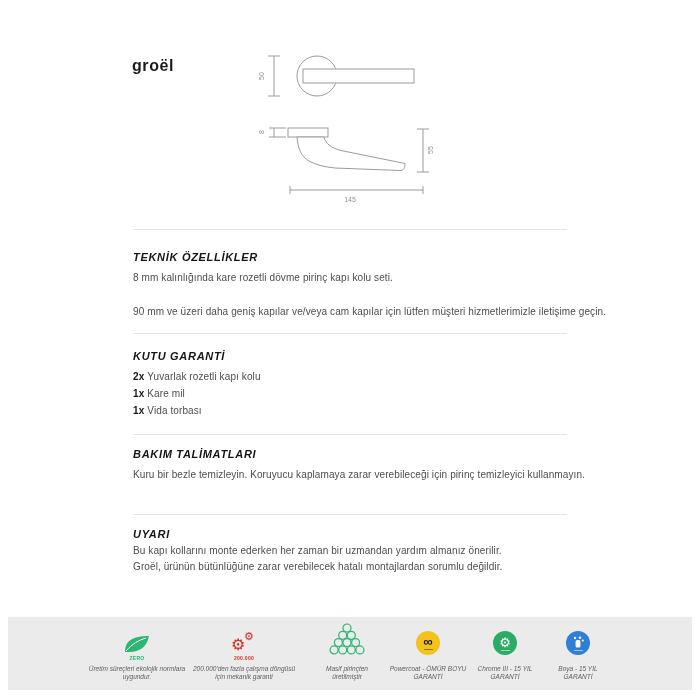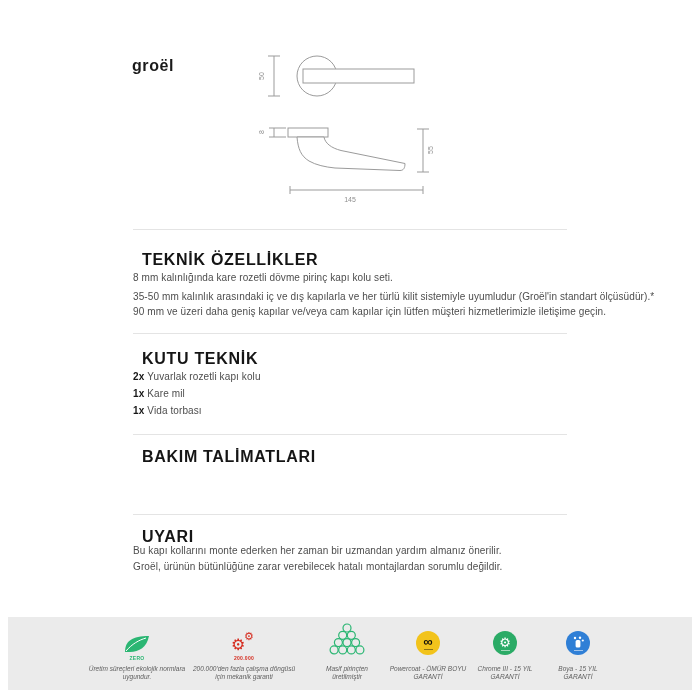--- a/index.html
+++ b/index.html
@@ -3,22 +3,22 @@
 <meta charset="utf-8">
 <style>
   html,body{margin:0;padding:0;background:#fff;}
   .page{position:relative;width:700px;height:700px;background:#ffffff;overflow:hidden;
         font-family:"Liberation Sans",sans-serif;color:#4d4d4d;}
   .logo{position:absolute;left:132px;top:57px;font-size:16px;font-weight:600;
         letter-spacing:0.6px;color:#1a1a1a;}
   .drawing{position:absolute;left:253px;top:42px;}
   .dim-text{fill:#8f8f8f;font-size:7px;font-family:"Liberation Sans",sans-serif;}
   .divider{position:absolute;left:133px;width:434px;height:1px;background:#e4e4e4;}
-  .sec-h{position:absolute;left:142px;font-size:16px;font-weight:bold;color:#151515;
-         letter-spacing:0.7px;white-space:nowrap;}
+  .sec-h{position:absolute;left:133px;font-size:11px;font-weight:bold;color:#151515;
+         letter-spacing:0.7px;white-space:nowrap;font-style:italic;}
   .body-line{position:absolute;left:133px;font-size:10px;color:#4d4d4d;
              letter-spacing:0.1px;white-space:nowrap;}
   .item b{color:#161616;margin-right:3px;text-align:center;}
   .band{position:absolute;left:8px;top:617px;width:684px;height:73px;background:#ebebeb;}
   .badge{position:absolute;top:12px;width:120px;display:flex;flex-direction:column;align-items:center;}
   .iconbox{height:26px;display:flex;align-items:flex-end;justify-content:center;}
   .sub{height:7px;line-height:7px;font-size:5px;font-weight:bold;letter-spacing:0.3px;}
   .sub.green{color:#2bb673;} .sub.red{color:#d52b1e;}
   .cap{margin-top:3px;font-size:6.5px;line-height:8px;font-style:italic;color:#606060;text-align:center;}
   .circle{width:24px;height:24px;border-radius:50%;display:flex;flex-direction:column;
@@ -64,37 +64,37 @@
       <line x1="37" y1="148" x2="170" y2="148"></line>
     </g>
     <text class="dim-text" x="11" y="90" text-anchor="middle" transform="rotate(-90 11 90)">8</text>
     <text class="dim-text" x="180" y="108" text-anchor="middle" transform="rotate(-90 180 108)">55</text>
     <text class="dim-text" x="97" y="160" text-anchor="middle">145</text>
   </svg>
 
   <div class="divider" style="top:229px"></div>
   <div class="sec-h" style="top:251px">TEKNİK ÖZELLİKLER</div>
   <div class="body-line" style="top:272px">8 mm kalınlığında kare rozetli dövme pirinç kapı kolu seti.</div>
-  <div class="body-line" style="top:291px">35-50 mm kalınlık arasındaki iç ve dış kapılarla ve her türlü kilit sistemiyle uyumludur (Groël'in standart ölçüsüdür).*</div>
   <div class="body-line" style="top:306px">90 mm ve üzeri daha geniş kapılar ve/veya cam kapılar için lütfen müşteri hizmetlerimizle iletişime geçin.</div>
 
   <div class="divider" style="top:333px"></div>
-  <div class="sec-h" style="top:350px">KUTU TEKNİK</div>
+  <div class="sec-h" style="top:350px">KUTU GARANTİ</div>
   <div class="body-line item" style="top:371px">
     <b>2x</b><span>Yuvarlak rozetli kapı kolu</span>
   </div>
   <div class="body-line item" style="top:388px">
     <b>1x</b><span>Kare mil</span>
   </div>
   <div class="body-line item" style="top:405px">
     <b>1x</b><span>Vida torbası</span>
   </div>
 
   <div class="divider" style="top:434px"></div>
   <div class="sec-h" style="top:448px">BAKIM TALİMATLARI</div>
+  <div class="body-line" style="top:469px">Kuru bir bezle temizleyin. Koruyucu kaplamaya zarar verebileceği için pirinç temizleyici kullanmayın.</div>
 
   <div class="divider" style="top:514px"></div>
   <div class="sec-h" style="top:528px">UYARI</div>
   <div class="body-line" style="top:545px">Bu kapı kollarını monte ederken her zaman bir uzmandan yardım almanız önerilir.</div>
   <div class="body-line" style="top:561px">Groël, ürünün bütünlüğüne zarar verebilecek hatalı montajlardan sorumlu değildir.</div>
 
   <div class="band">
 
     <div class="badge" style="left:69px">
       <div class="iconbox">

